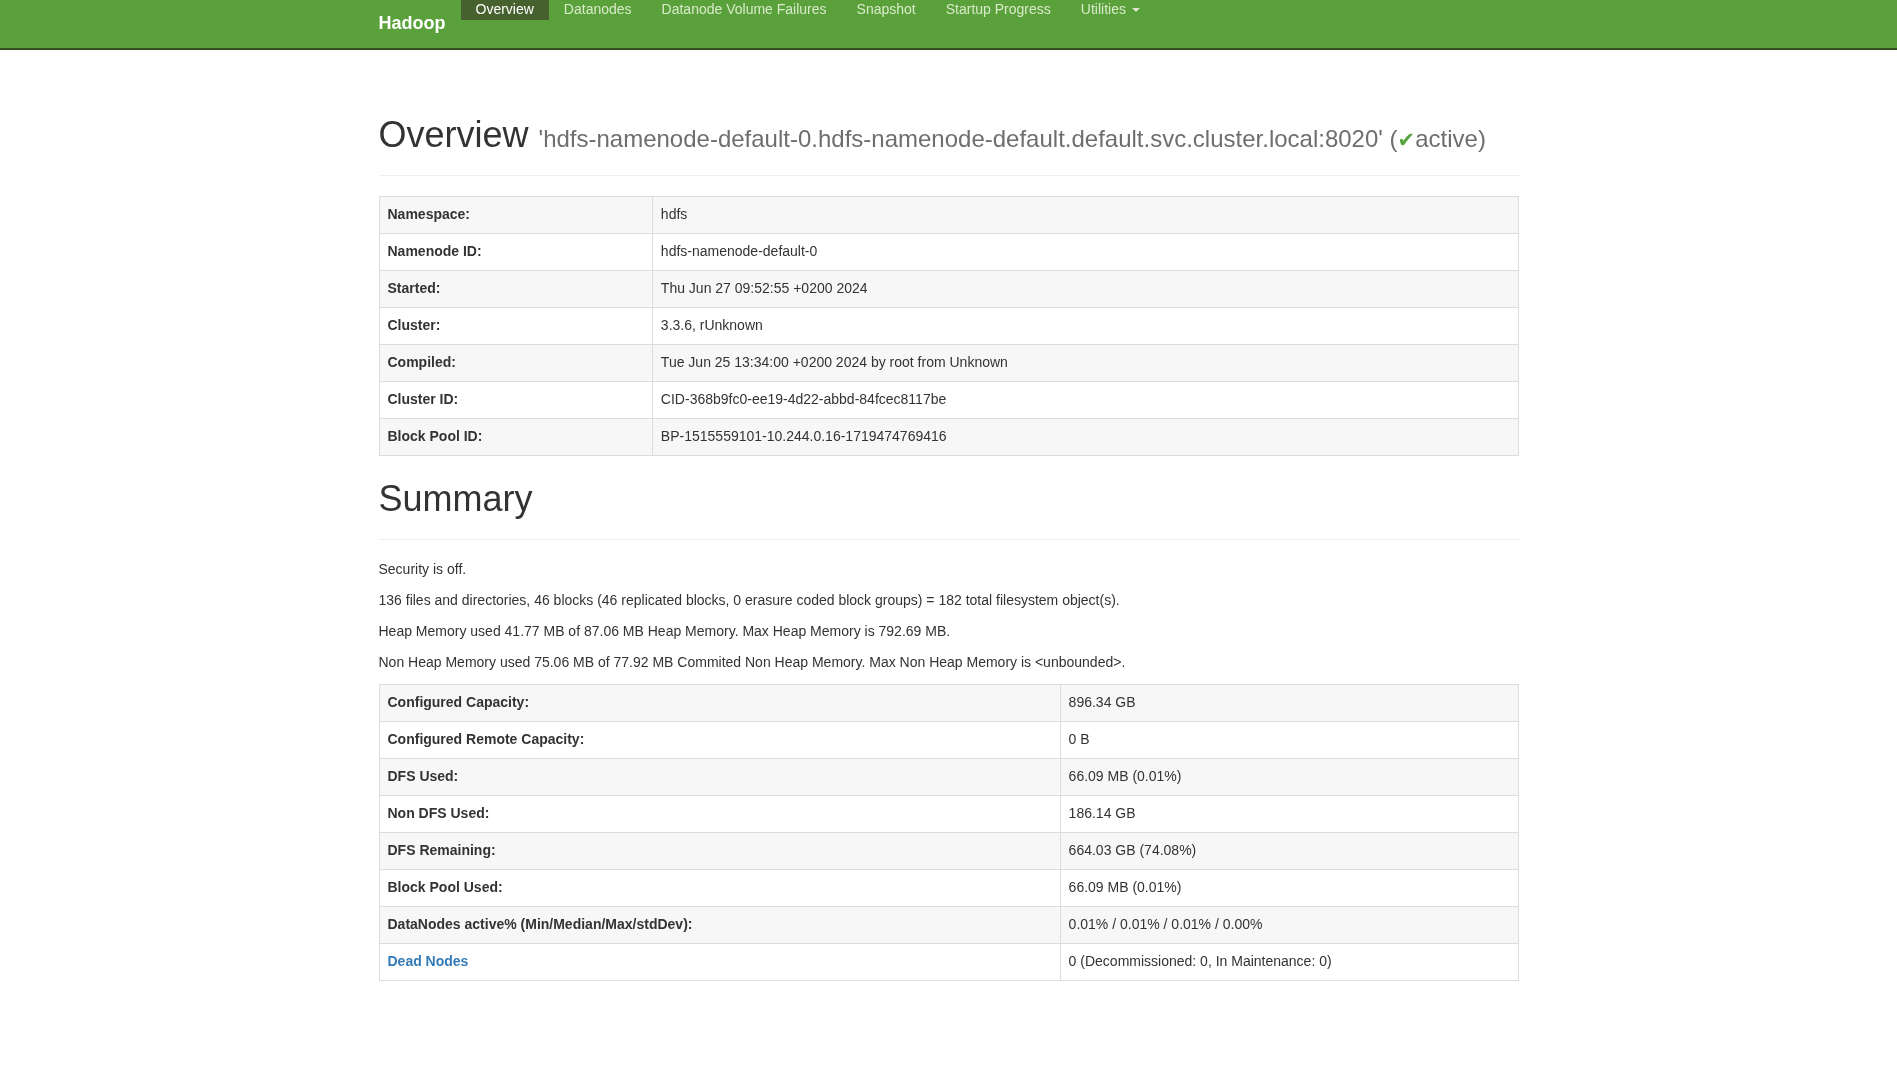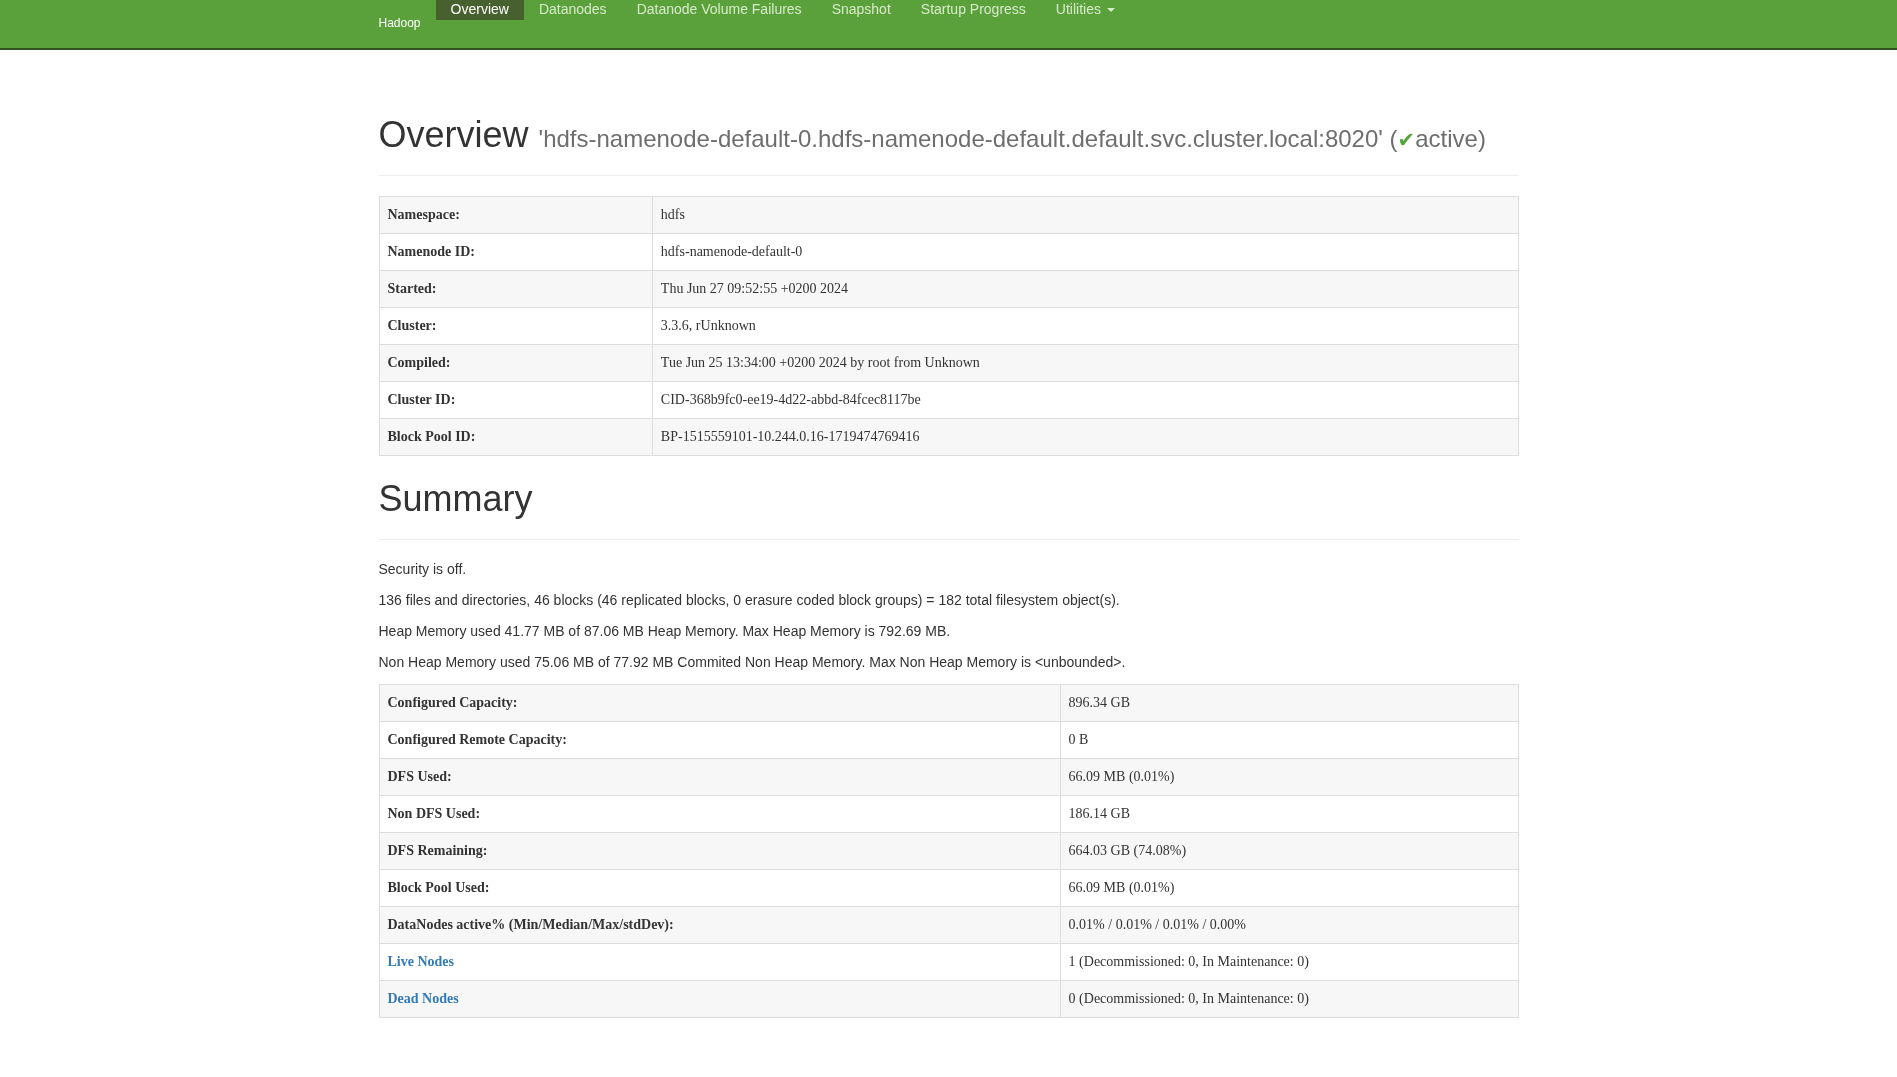--- a/index.html
+++ b/index.html
@@ -17,38 +17,38 @@
   *{box-sizing:border-box;margin:0;padding:0;}
   html,body{width:1897px;height:1077px;overflow:hidden;background:#ffffff;
     font-family:"Liberation Sans","DejaVu Sans",sans-serif;font-size:14px;
     line-height:1.42857;color:var(--text-color);}
   
   .navbar{width:100%;height:50px;background:var(--navbar-bg);
     border-bottom:2px solid var(--navbar-border);}
   .navbar-inner{width:1170px;margin:0 auto;padding:0 15px;height:100%;
     display:flex;align-items:stretch;}
   .brand{display:flex;align-items:center;padding:0 15px 0 0;color:#ffffff;
-    font-size:12px;text-decoration:none;}
+    font-size:18px;text-decoration:none;font-weight:bold;}
   .nav-tabs{display:flex;align-items:stretch;list-style:none;}
   .nav-tab{display:flex;align-items:center;padding:0 15px;font-size:14px;
     color:var(--nav-link-color);text-decoration:none;cursor:pointer;}
   .nav-tab.active{background:var(--navbar-active-bg);color:#ffffff;}
   .caret{display:inline-block;width:0;height:0;margin-left:6px;
     border-left:4px solid transparent;border-right:4px solid transparent;
     border-top:4px solid var(--nav-link-color);vertical-align:middle;}
   
   .container{width:1170px;margin:0 auto;padding:42px 15px 0 15px;}
   h1{font-size:36px;font-weight:500;line-height:1.25;margin:20px 0 10px 0;
     color:var(--text-color);}
   h1 .small{font-size:24px;font-weight:400;color:var(--muted-color);}
   .check{color:var(--check-green);font-size:21px;}
   hr{border:none;border-top:1px solid #eeeeee;margin:18px 0 20px 0;}
   
   table{width:100%;border-collapse:collapse;border:1px solid var(--table-border);
-    margin-bottom:20px;font-family:Liberation Serif, serif;}
+    margin-bottom:20px;}
   th,td{border:1px solid var(--table-border);padding:8px;text-align:left;
     font-size:14px;line-height:1.42857;vertical-align:top;}
   th{font-weight:bold;}
   tr:nth-child(odd){background:var(--stripe-bg);}
   .info-table th{width:24%;}
   .summary-table th{width:59.8%;}
   a.cell-link{color:var(--link-blue);text-decoration:none;font-weight:bold;cursor:pointer;}
   p.summary-line{margin:8px 0 11px 0;}
 </style>
 </head>
@@ -160,24 +160,19 @@
       <tr>
         <th>Block Pool Used:</th>
         <td>66.09 MB (0.01%)</td>
         </tr>
       <tr>
         <th>DataNodes active% (Min/Median/Max/stdDev):</th>
         <td>0.01% / 0.01% / 0.01% / 0.00%</td>
         </tr>
       <tr>
         <th>
-          <a class="cell-link">Live Nodes</a></th>
-        <td>1 (Decommissioned: 0, In Maintenance: 0)</td>
-        </tr>
-      <tr>
-        <th>
           <a class="cell-link">Dead Nodes</a></th>
         <td>0 (Decommissioned: 0, In Maintenance: 0)</td>
         </tr>
     </tbody>
   </table>
 
 </div>
 
 </body></html>

